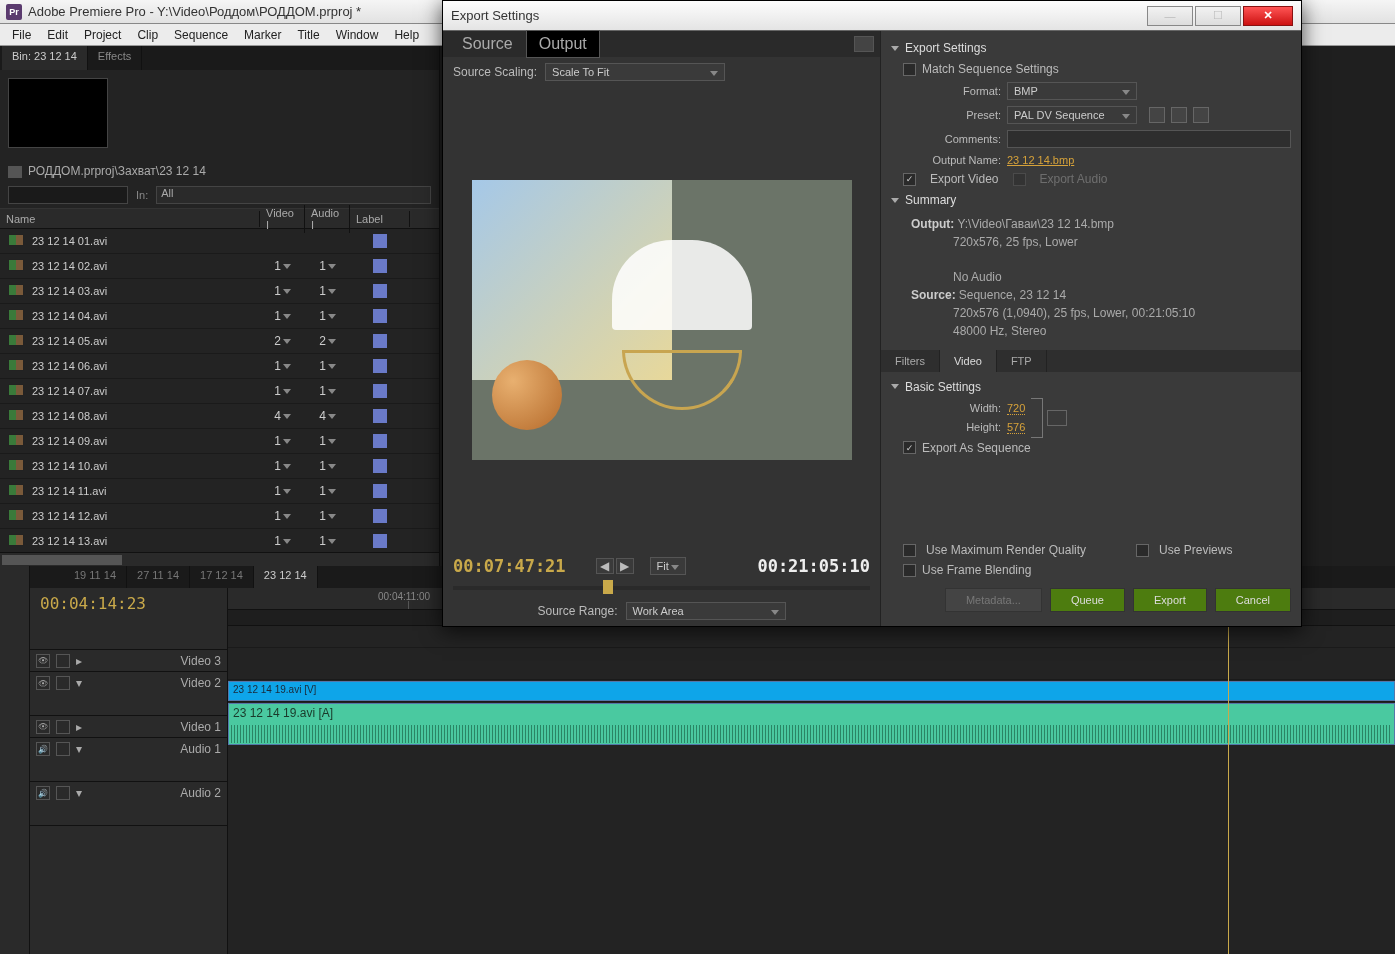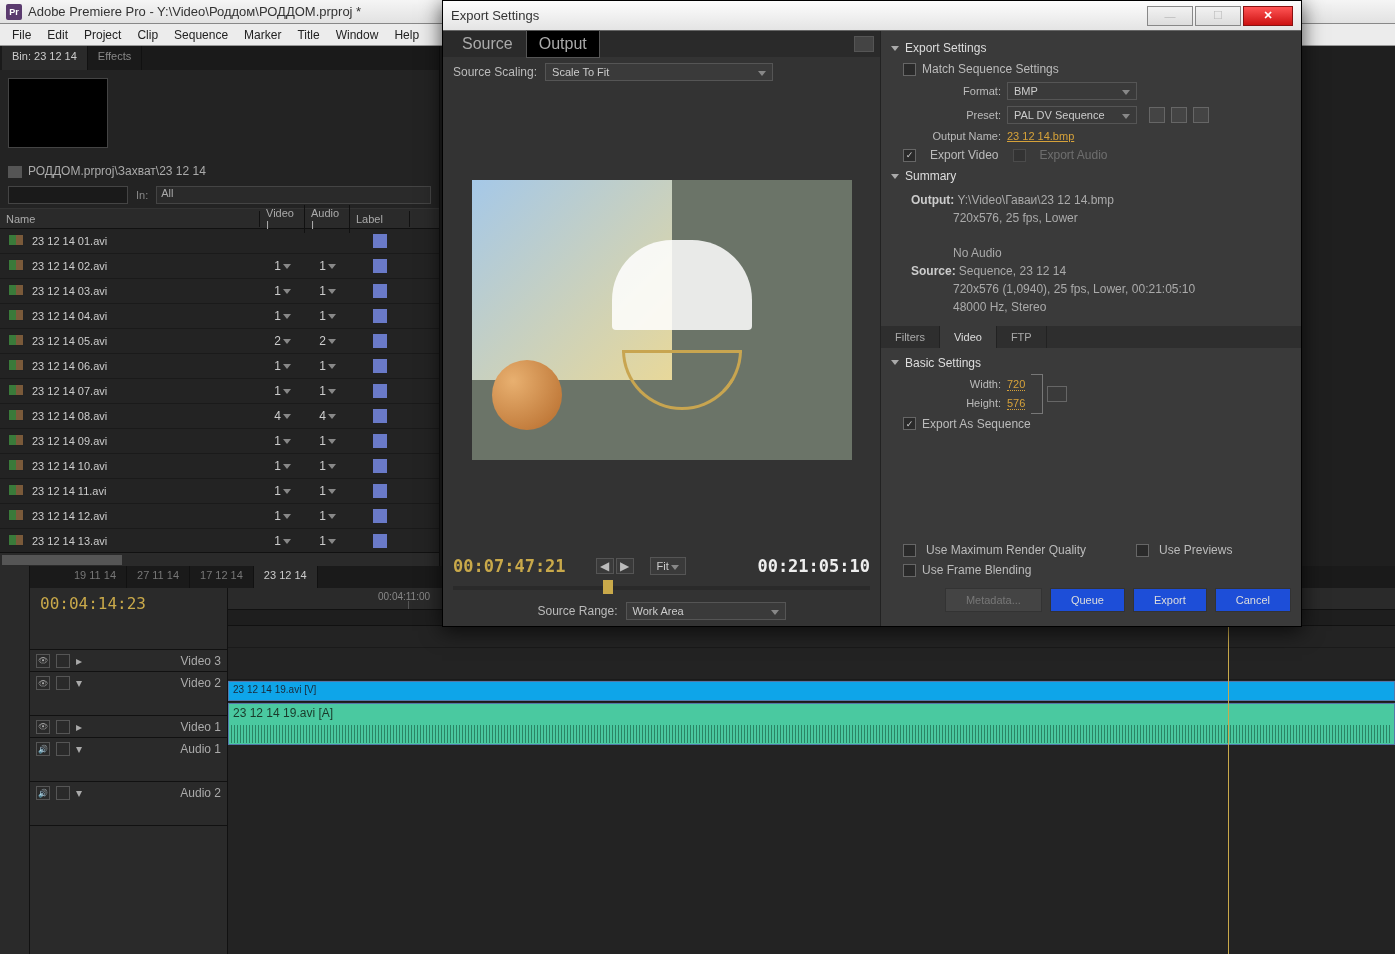--- a/index.html
+++ b/index.html
@@ -111,21 +111,21 @@
 .summary b{color:#ccc}
 .sub-tabs{display:flex;background:#2e2e2e;margin:6px -10px 0}
 .sub-tab{padding:5px 14px;color:#aaa;font-size:11px;border-right:1px solid #222}
 .sub-tab.active{background:#3a3a3a;color:#ddd}
 .link2{color:#d6a23a;font-size:11px;border-bottom:1px dotted #d6a23a}
 .lock-wrap{margin-left:6px;display:flex;align-items:center;height:40px}
 .lock-brace{width:12px;height:40px;border:1px solid #777;border-left:none}
 .lock-icon{width:20px;height:16px;background:#3a3a3a;border:1px solid #666;margin-left:4px}
 .spacer{flex:1}
 .btn-row{display:flex;gap:8px;padding:8px 0;justify-content:flex-end}
-.btn{padding:5px 20px;background:#1d4ed8;border:1px solid #333;color:#ddd;font-size:11px}
+.btn{padding:5px 20px;background:#4d7c0f;border:1px solid #333;color:#ddd;font-size:11px}
 .btn.dis{color:#777;background:#444}
 
 .anno{position:absolute;z-index:200;pointer-events:none}
 .scrollbar{height:14px;background:#2a2a2a;border-top:1px solid #111;display:flex}
 .sb-thumb{background:#555;height:10px;margin:2px}
 </style>
 </head>
 <body>
 
 <div class="titlebar">
@@ -457,21 +457,21 @@
   </div>
   <div class="dlg-body">
     <div class="dlg-left">
       <div class="src-tabs">
         <div class="src-tab">Source</div>
         <div class="src-tab active">Output</div>
         <div class="tab-gear"></div>
       </div>
       <div class="scale-row">
         <span>Source Scaling:</span>
-        <div class="dd" style="width:228px">Scale To Fit</div>
+        <div class="dd" style="width:180px">Scale To Fit</div>
       </div>
       <div class="preview-wrap">
         <div class="preview">
           <div class="window-bg"></div>
           <div class="ball"></div>
           <div class="crib">
               <div class="crib-top"></div>
               <div class="crib-base"></div>
             </div>
         </div>
@@ -507,20 +507,24 @@
       <div class="form-row">
         <label>Format:</label>
         <div class="dd" style="width:130px">BMP</div>
       </div>
       <div class="form-row">
         <label>Preset:</label>
         <div class="dd" style="width:130px">PAL DV Sequence</div>
         <span style="width:16px;height:16px;background:#444;border:1px solid #666;margin-left:6px"></span>
         <span style="width:16px;height:16px;background:#444;border:1px solid #666"></span>
         <span style="width:16px;height:16px;background:#444;border:1px solid #666"></span>
+      </div>
+      <div class="form-row">
+        <label>Comments:</label>
+        <div style="flex:1;height:18px;background:#2e2e2e;border:1px solid #555"></div>
       </div>
       <div class="form-row">
         <label>Output Name:</label>
         <span class="link">23 12 14.bmp</span>
       </div>
       <div class="form-row" style="padding-left:12px;gap:14px">
         <span class="cb checked"></span>
         <span>Export Video</span>
         <span class="cb" style="opacity:.4"></span>
         <span style="opacity:.4">Export Audio</span>

